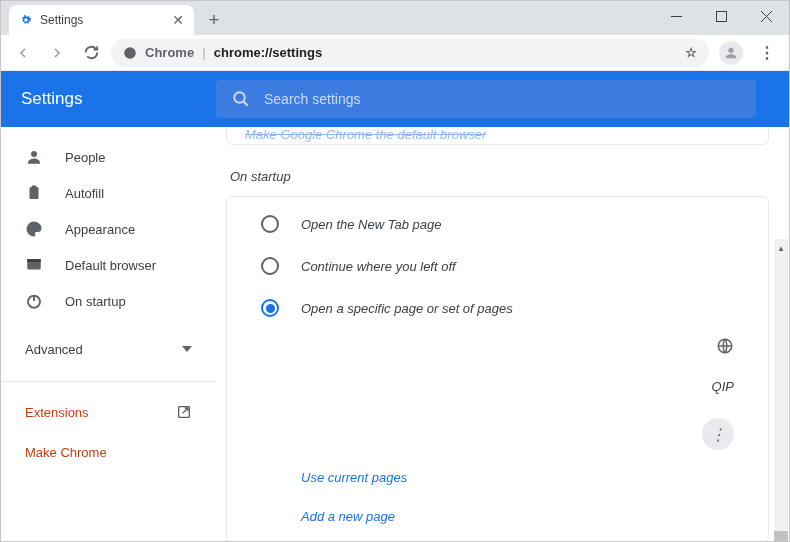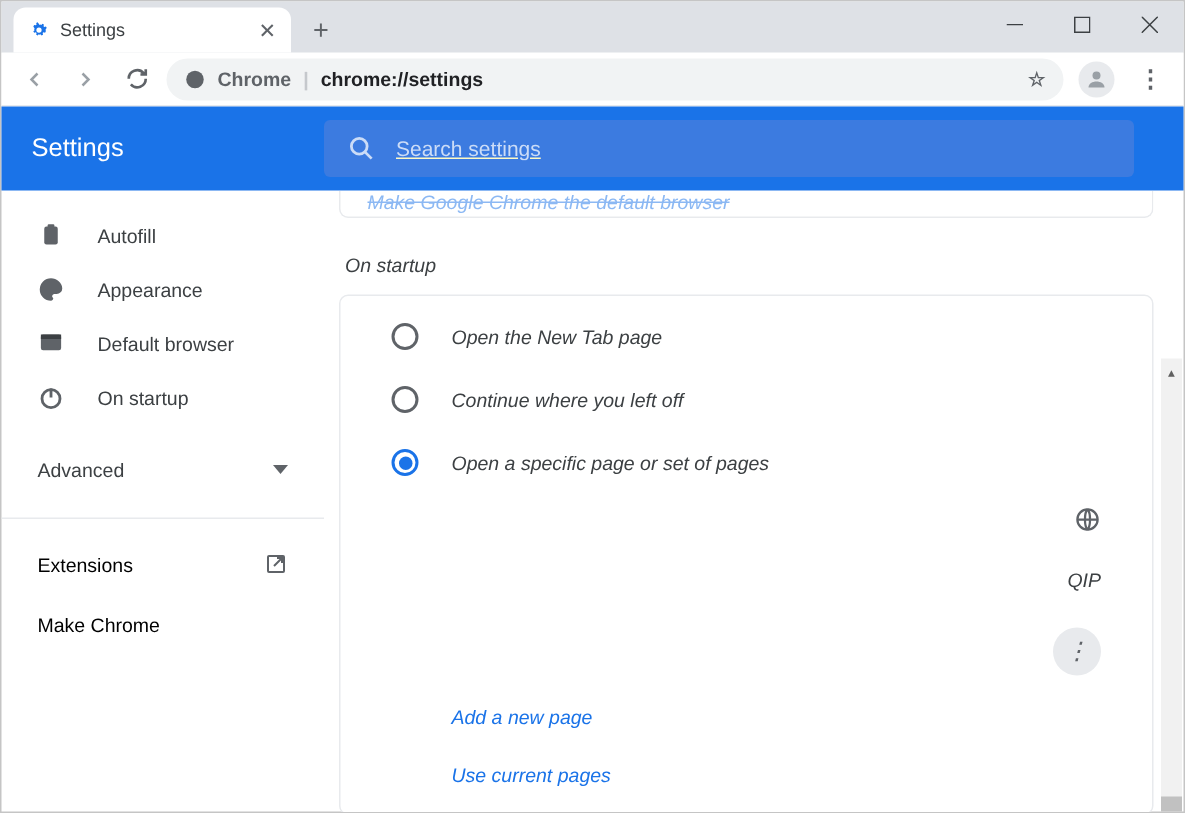--- a/index.html
+++ b/index.html
@@ -22,31 +22,31 @@
 .url-field .chrome-label { color: #5f6368; }
 .url-field .divider { color: #c5c8cc; }
 .url-field .path { color: #202124; }
 .star-btn { color: #5f6368; margin-left: auto; cursor: pointer; }
 .avatar { width: 24px; height: 24px; background: #e8eaed; border-radius: 50%; margin: 0 4px; cursor: pointer; display:flex;align-items:center;justify-content:center;color:#9aa0a6;}
 .menu-dots { width: 28px; display: flex; align-items: center; justify-content: center; color: #5f6368; cursor: pointer; }
 
 .header-blue { height: 56px; background: #1a73e8; display: flex; align-items: center; padding: 0 20px; gap: 0; }
 .header-title { color: #fff; font-size: 17px; font-weight: 400; width: 195px; }
 .search-box { flex: 1; height: 38px; background: #3c7be0; border-radius: 4px; display: flex; align-items: center; padding: 0 16px; gap: 14px; max-width: 540px; }
-.search-box input { background: transparent; border: none; outline: none; color: #fef9c3; font-size: 14px; flex: 1; text-decoration: underline; }
+.search-box input { background: transparent; border: none; outline: none; color: #000000; font-size: 14px; flex: 1; }
 .search-box input::placeholder { color: #cbdcf7; }
 .search-icon { color: #cbdcf7; }
 
 .body-area { flex: 1; display: flex; overflow: hidden; position: relative; }
 .sidebar { width: 215px; padding: 12px 0; }
 .side-item { height: 36px; display: flex; align-items: center; padding: 0 24px; gap: 22px; color: #3c4043; font-size: 13px; cursor: pointer; }
 .side-item .icon { width: 18px; color: #5f6368; display: flex; align-items: center; justify-content: center; }
 .advanced-item { height: 44px; display: flex; align-items: center; justify-content: space-between; padding: 0 24px; color: #3c4043; font-size: 13px; cursor: pointer; margin-top: 8px; }
 .side-hr { border: none; border-top: 1px solid #e8eaed; margin: 10px 0; }
-.ext-item { height: 40px; display: flex; align-items: center; justify-content: space-between; padding: 0 24px; color: #000000; font-size: 13px; cursor: pointer; }
+.ext-item { height: 40px; display: flex; align-items: center; justify-content: space-between; padding: 0 24px; color: #c2410c; font-size: 13px; cursor: pointer; }
 
 .main { flex: 1; overflow-y: auto; padding: 0 20px 20px 0; position: relative; }
 .main-inner { max-width: 545px; margin-left: 10px; font-style: italic; }
 .truncated-card { border: 1px solid #e8eaed; border-radius: 0 0 6px 6px; border-top: none; height: 18px; background: #fff; display:flex; align-items:flex-start; padding: 0 18px; color:#1a73e8; font-size:13px; overflow:hidden; margin-bottom:24px;}
 .truncated-text { text-decoration: line-through; opacity: 0.5; }
 
 .section-title { font-size: 13px; color: #3c4043; margin-bottom: 12px; padding-left: 4px; }
 
 .card { border: 1px solid #e8eaed; border-radius: 6px; background: #fff; padding: 6px 14px; }
 .radio-row { display: flex; align-items: center; padding: 12px 20px; gap: 22px; color: #3c4043; font-size: 13px; cursor: pointer; }
@@ -151,20 +151,29 @@
             <circle cx="10" cy="10" r="7"></circle>
             <path d="M21 21l-6-6"></path>
           </svg>
         </span>
       <input type="text" placeholder="Search settings" style="">
     </div>
   </div>
 
   <div class="body-area">
     <div class="sidebar">
+      <div class="side-item">
+        <span class="icon">
+            <svg width="18" height="18" viewBox="0 0 24 24" fill="#5f6368">
+              <circle cx="12" cy="8" r="4"></circle>
+              <path d="M4 20c0-4 4-6 8-6s8 2 8 6v1H4z"></path>
+            </svg>
+          </span>
+        <span>People</span>
+      </div>
       <div class="side-item">
         <span class="icon">
             <svg width="18" height="18" viewBox="0 0 24 24" fill="#5f6368">
               <rect x="6" y="4" width="12" height="16" rx="2"></rect>
               <rect x="9" y="2" width="6" height="4" rx="1" fill="#5f6368"></rect>
             </svg>
           </span>
         <span>Autofill</span>
       </div>
       <div class="side-item">
@@ -244,22 +253,22 @@
                   <circle cx="12" cy="12" r="9"></circle>
                   <path d="M3 12h18M12 3c3 3 3 15 0 18M12 3c-3 3-3 15 0 18"></path>
                 </svg>
               </span>
             <div class="page-info">
               <div class="page-name">QIP</div>
             </div>
             <div class="more-btn">⋮</div>
           </div>
 
+          <div class="link-row">Use current pages</div>
           <div class="link-row">Add a new page</div>
-          <div class="link-row">Use current pages</div>
         </div>
 
         <div class="advanced-bottom">
           <span>Advanced</span>
           <span>
               <svg width="10" height="6" viewBox="0 0 10 6" fill="#5f6368">
                 <path d="M0 0l5 6 5-6z"></path>
               </svg>
             </span>
         </div>

